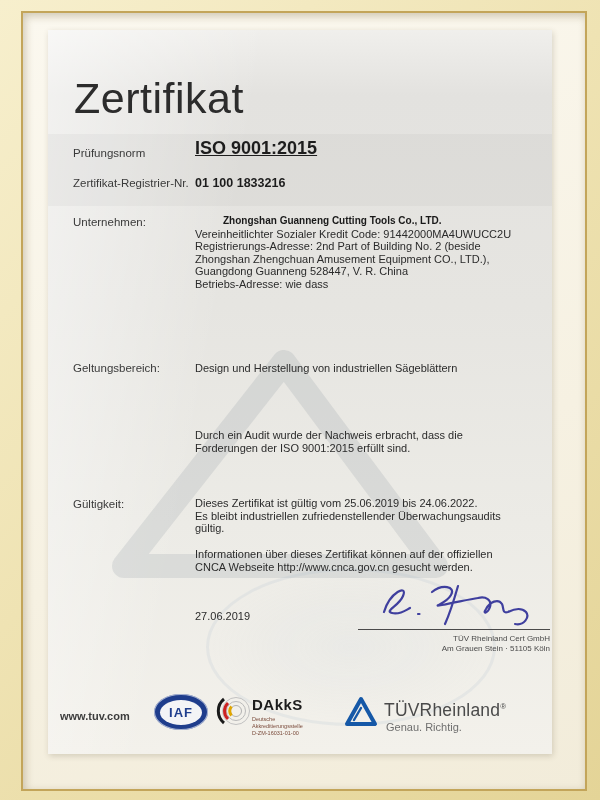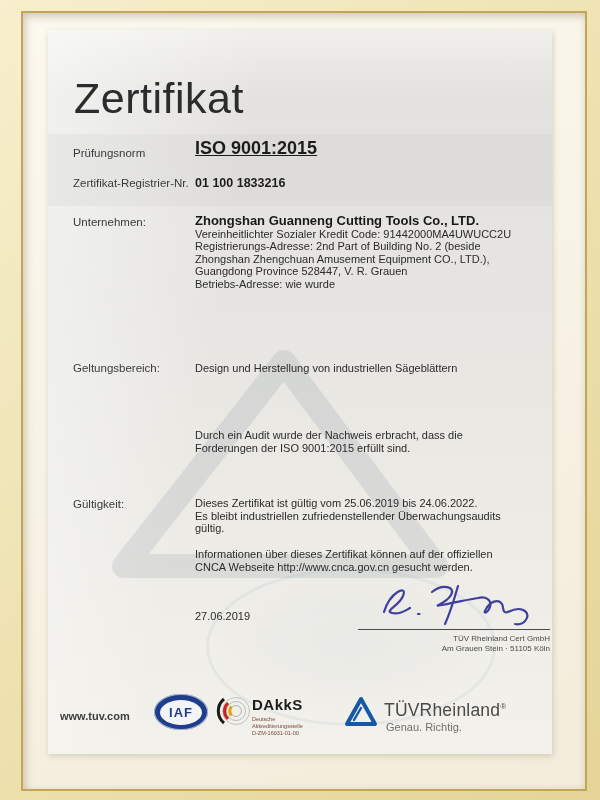--- a/index.html
+++ b/index.html
@@ -27,21 +27,21 @@
   .wm-seal { position:absolute; left:158px; top:538px; width:290px; height:158px;
     border-radius:50%; border:3px solid rgba(155,175,195,0.14);
     background:radial-gradient(ellipse at center, rgba(185,200,215,0.10), rgba(185,200,215,0) 70%);
     pointer-events:none; }
   .title { position:absolute; left:26px; top:44px; font-size:43px; color:#2c2c2c;
     letter-spacing:0.5px; }
   .lbl { position:absolute; left:25px; font-size:11.5px; color:#3a3a3a; }
   .val-big { position:absolute; left:147px; font-size:18px; font-weight:bold; color:#1d1d1d;text-decoration:underline; }
   .val-med { position:absolute; left:147px; font-size:12.5px; font-weight:bold; color:#1d1d1d; }
   .block { position:absolute; left:147px; font-size:11px; line-height:12.5px; color:#2b2b2b; }
-  .block .b { font-weight:bold; font-size:13px; color:#191919; }
+  .block .b { font-weight:bold; font-size:10px; color:#191919;margin-left:28px; }
   .sig-svg { position:absolute; left:322px; top:548px; }
   .sig-line { position:absolute; left:310px; top:599px; width:192px; height:1px; background:#4a4a4a; }
   .issuer { position:absolute; left:330px; top:604px; width:172px; text-align:right;
     font-size:8px; line-height:10px; color:#4b4b4b; }
   .website { position:absolute; left:12px; top:680px; font-size:11px; font-weight:bold; color:#3c3c3c; }
   .iaf { position:absolute; left:106px; top:664px; width:54px; height:36px;
     background:#1f3d8c; border-radius:50%; display:flex; align-items:center; justify-content:center;
     box-shadow:0 0 0 1px rgba(255,255,255,0.6) inset; }
   .iaf-inner { width:42px; height:25px; background:#f4f4f6; border-radius:50%;
     display:flex; align-items:center; justify-content:center;
@@ -78,22 +78,22 @@
 
   <div class="lbl" style="top:147px">Zertifikat-Registrier-Nr.</div>
   <div class="val-med" style="top:146px">01 100 1833216</div>
 
   <div class="lbl" style="top:186px">Unternehmen:</div>
   <div class="block" style="top:185px">
     <div class="b">Zhongshan Guanneng Cutting Tools Co., LTD.</div>
     <div>Vereinheitlichter Sozialer Kredit Code: 91442000MA4UWUCC2U</div>
     <div>Registrierungs-Adresse: 2nd Part of Building No. 2 (beside</div>
     <div>Zhongshan Zhengchuan Amusement Equipment CO., LTD.),</div>
-    <div>Guangdong Province 528447, V. R. Grauen</div>
-    <div>Betriebs-Adresse: wie wurde</div>
+    <div>Guangdong Guanneng 528447, V. R. China</div>
+    <div>Betriebs-Adresse: wie dass</div>
   </div>
 
   <div class="lbl" style="top:332px">Geltungsbereich:</div>
   <div class="block" style="top:332px">Design und Herstellung von industriellen Sägeblättern</div>
 
   <div class="block" style="top:399px">
     <div>Durch ein Audit wurde der Nachweis erbracht, dass die</div>
     <div>Forderungen der ISO 9001:2015 erfüllt sind.</div>
   </div>
 

